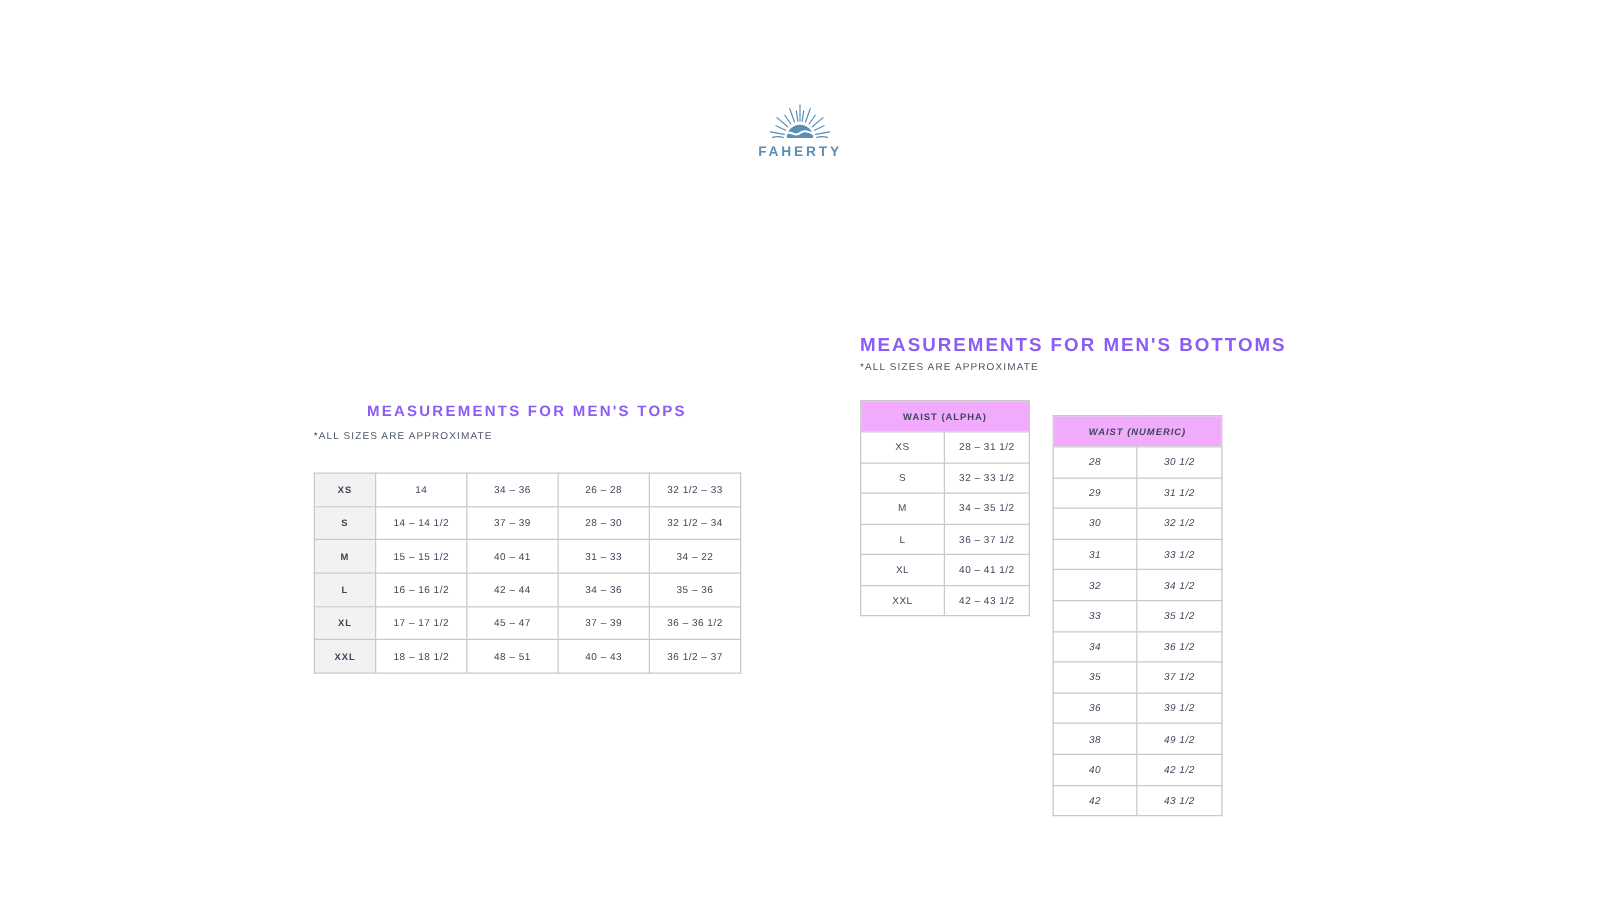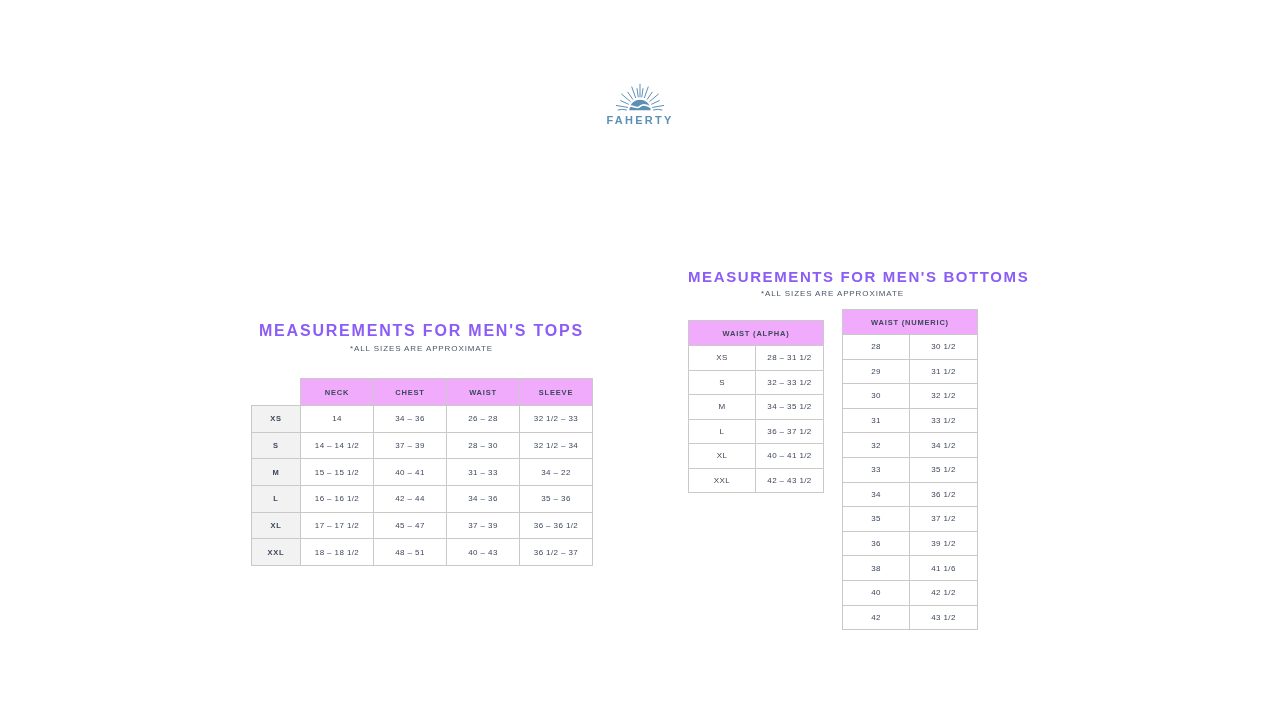--- a/index.html
+++ b/index.html
@@ -19,27 +19,27 @@
     display: flex; flex-direction: column; align-items: flex-end;
   }
 
   
   .sec-title {
     font-weight: 700;
     color: #8b5cf6;
     text-align: center;
     white-space: nowrap;
   }
-  .tops-title   { left: 251px; top: 322px; width: 341px; font-size: 16px; letter-spacing: 1.8px; }
+  .tops-title   { left: 251px; top: 322px; width: 341px; font-size: 12px; letter-spacing: 1.8px; }
   .tops-sub     { left: 251px; top: 344px; width: 341px; }
   .bottoms-title{ left: 688px; top: 268px; width: 289px; font-size: 15px; letter-spacing: 1.6px; }
   .bottoms-sub  { left: 688px; top: 289px; width: 289px; }
   .sec-sub {
     font-size: 8px; letter-spacing: 0.9px;
-    color: #4a5568; text-align: center; white-space: nowrap;
+    color: #4a5568; white-space: nowrap;
   }
 
   
   table {
     border-collapse: collapse;
     table-layout: fixed;
   }
   td, th {
     border: 1px solid #c9c9c9;
     text-align: center;
@@ -56,21 +56,21 @@
     letter-spacing: 0.8px;
     font-size: 7.5px;
   }
   .tops-table { left: 251px; top: 378px; width: 341px; }
   .tops-table tr.hdr { height: 27px; }
   .tops-table tr.bdy { height: 26.7px; }
   .tops-table td.lbl { background: #f2f2f2; font-weight: 700; letter-spacing: 0.8px; font-size: 7.5px; }
   .tops-table td.corner { border: none; background: transparent; }
 
   .alpha-table   { left: 688px; top: 320px; width: 135px; }
-  .numeric-table { left: 842px; top: 309px; width: 135px; }
+  .numeric-table { left: 842px; top: 332px; width: 135px; font-style: italic; }
   .alpha-table tr.hdr, .numeric-table tr.hdr { height: 25px; }
   .alpha-table tr.bdy { height: 24.5px; }
   .numeric-table tr.bdy { height: 24.6px; }
 </style>
 </head>
 <body>
 
 <div class="abs logo-wrap">
   <svg width="114" height="58" viewBox="0 0 120 82" aria-hidden="true">
     <g stroke="#5b8fb4" stroke-width="1.4" stroke-linecap="round">
@@ -106,27 +106,20 @@
 
 <table class="abs tops-table">
   <colgroup>
       <col style="width:49px">
       <col style="width:73px">
       <col style="width:73px">
       <col style="width:73px">
       <col style="width:73px">
     </colgroup>
   <tbody>
-      <tr class="hdr">
-    <td class="corner"></td>
-    <th>NECK</th>
-    <th>CHEST</th>
-    <th>WAIST</th>
-    <th>SLEEVE</th>
-  </tr>
   <tr class="bdy">
     <td class="lbl">XS</td>
     <td>14</td>
     <td>34 – 36</td>
     <td>26 – 28</td>
     <td>32 1/2 – 33</td>
   </tr>
   <tr class="bdy">
     <td class="lbl">S</td>
     <td>14 – 14 1/2</td>
@@ -244,21 +237,21 @@
   <tr class="bdy">
     <td>35</td>
     <td>37 1/2</td>
   </tr>
   <tr class="bdy">
     <td>36</td>
     <td>39 1/2</td>
   </tr>
   <tr class="bdy">
     <td>38</td>
-    <td>41 1/6</td>
+    <td>49 1/2</td>
   </tr>
   <tr class="bdy">
     <td>40</td>
     <td>42 1/2</td>
   </tr>
   <tr class="bdy">
     <td>42</td>
     <td>43 1/2</td>
   </tr>
 </tbody>

